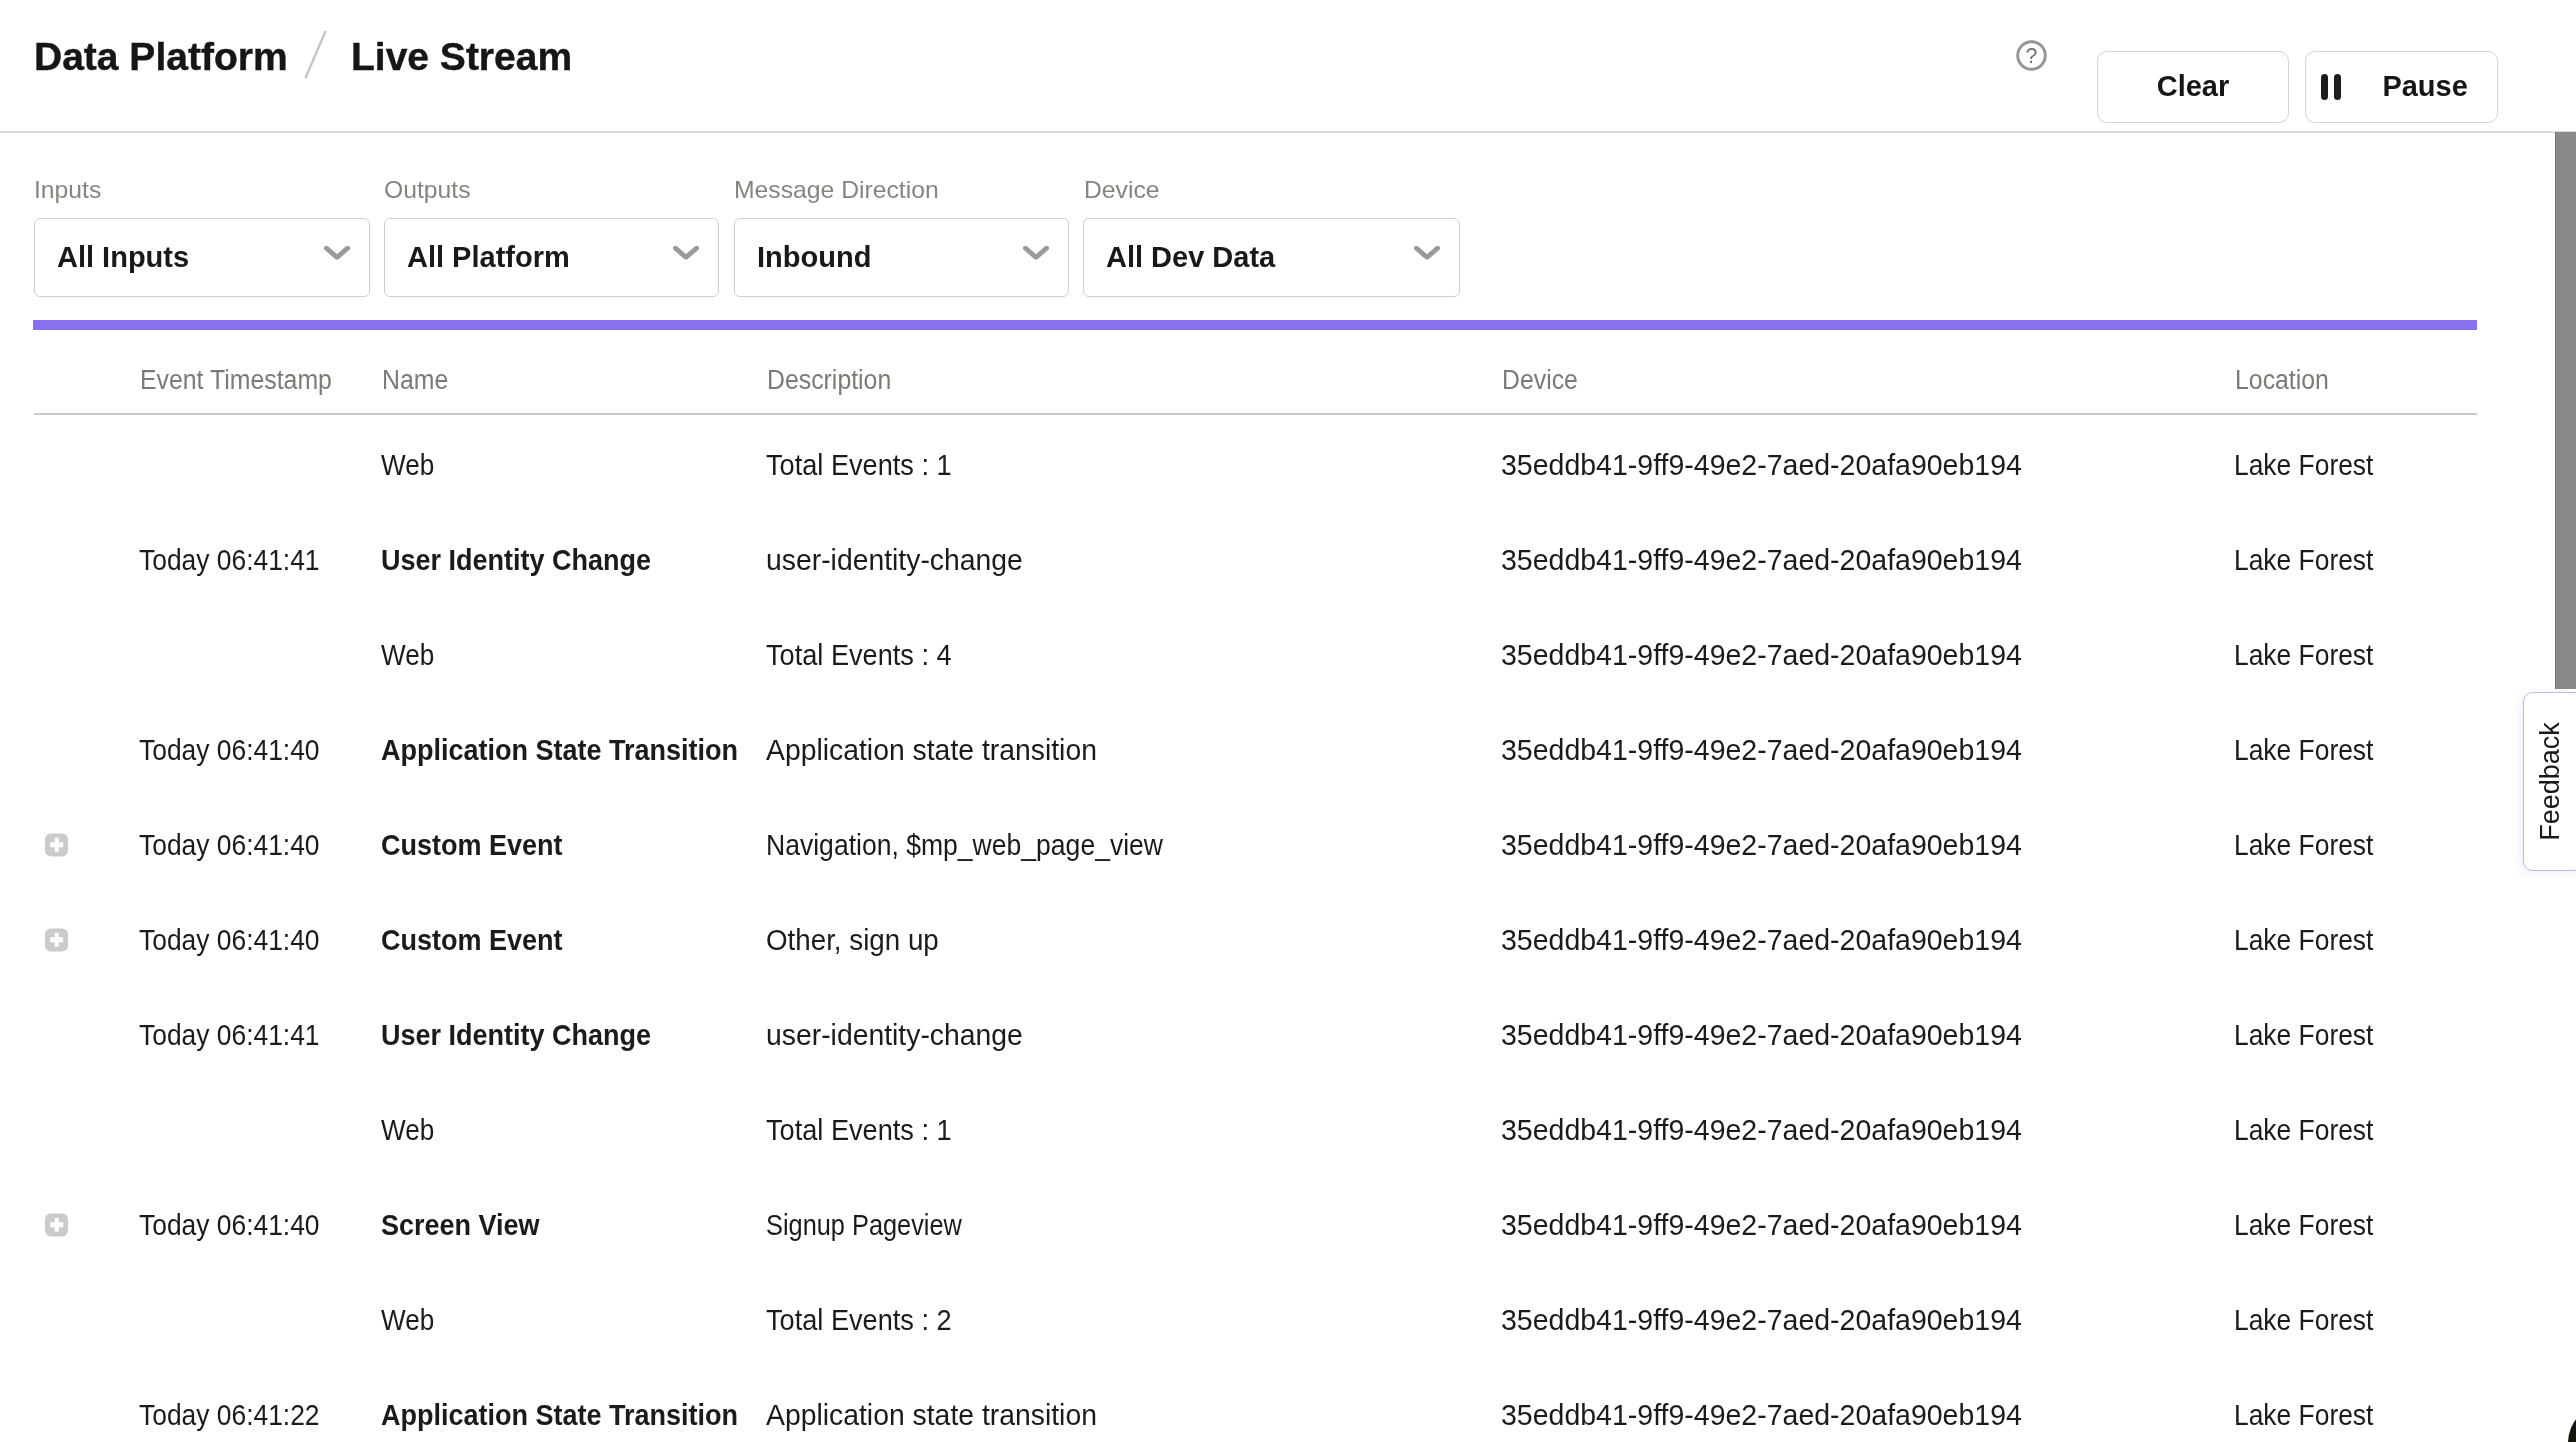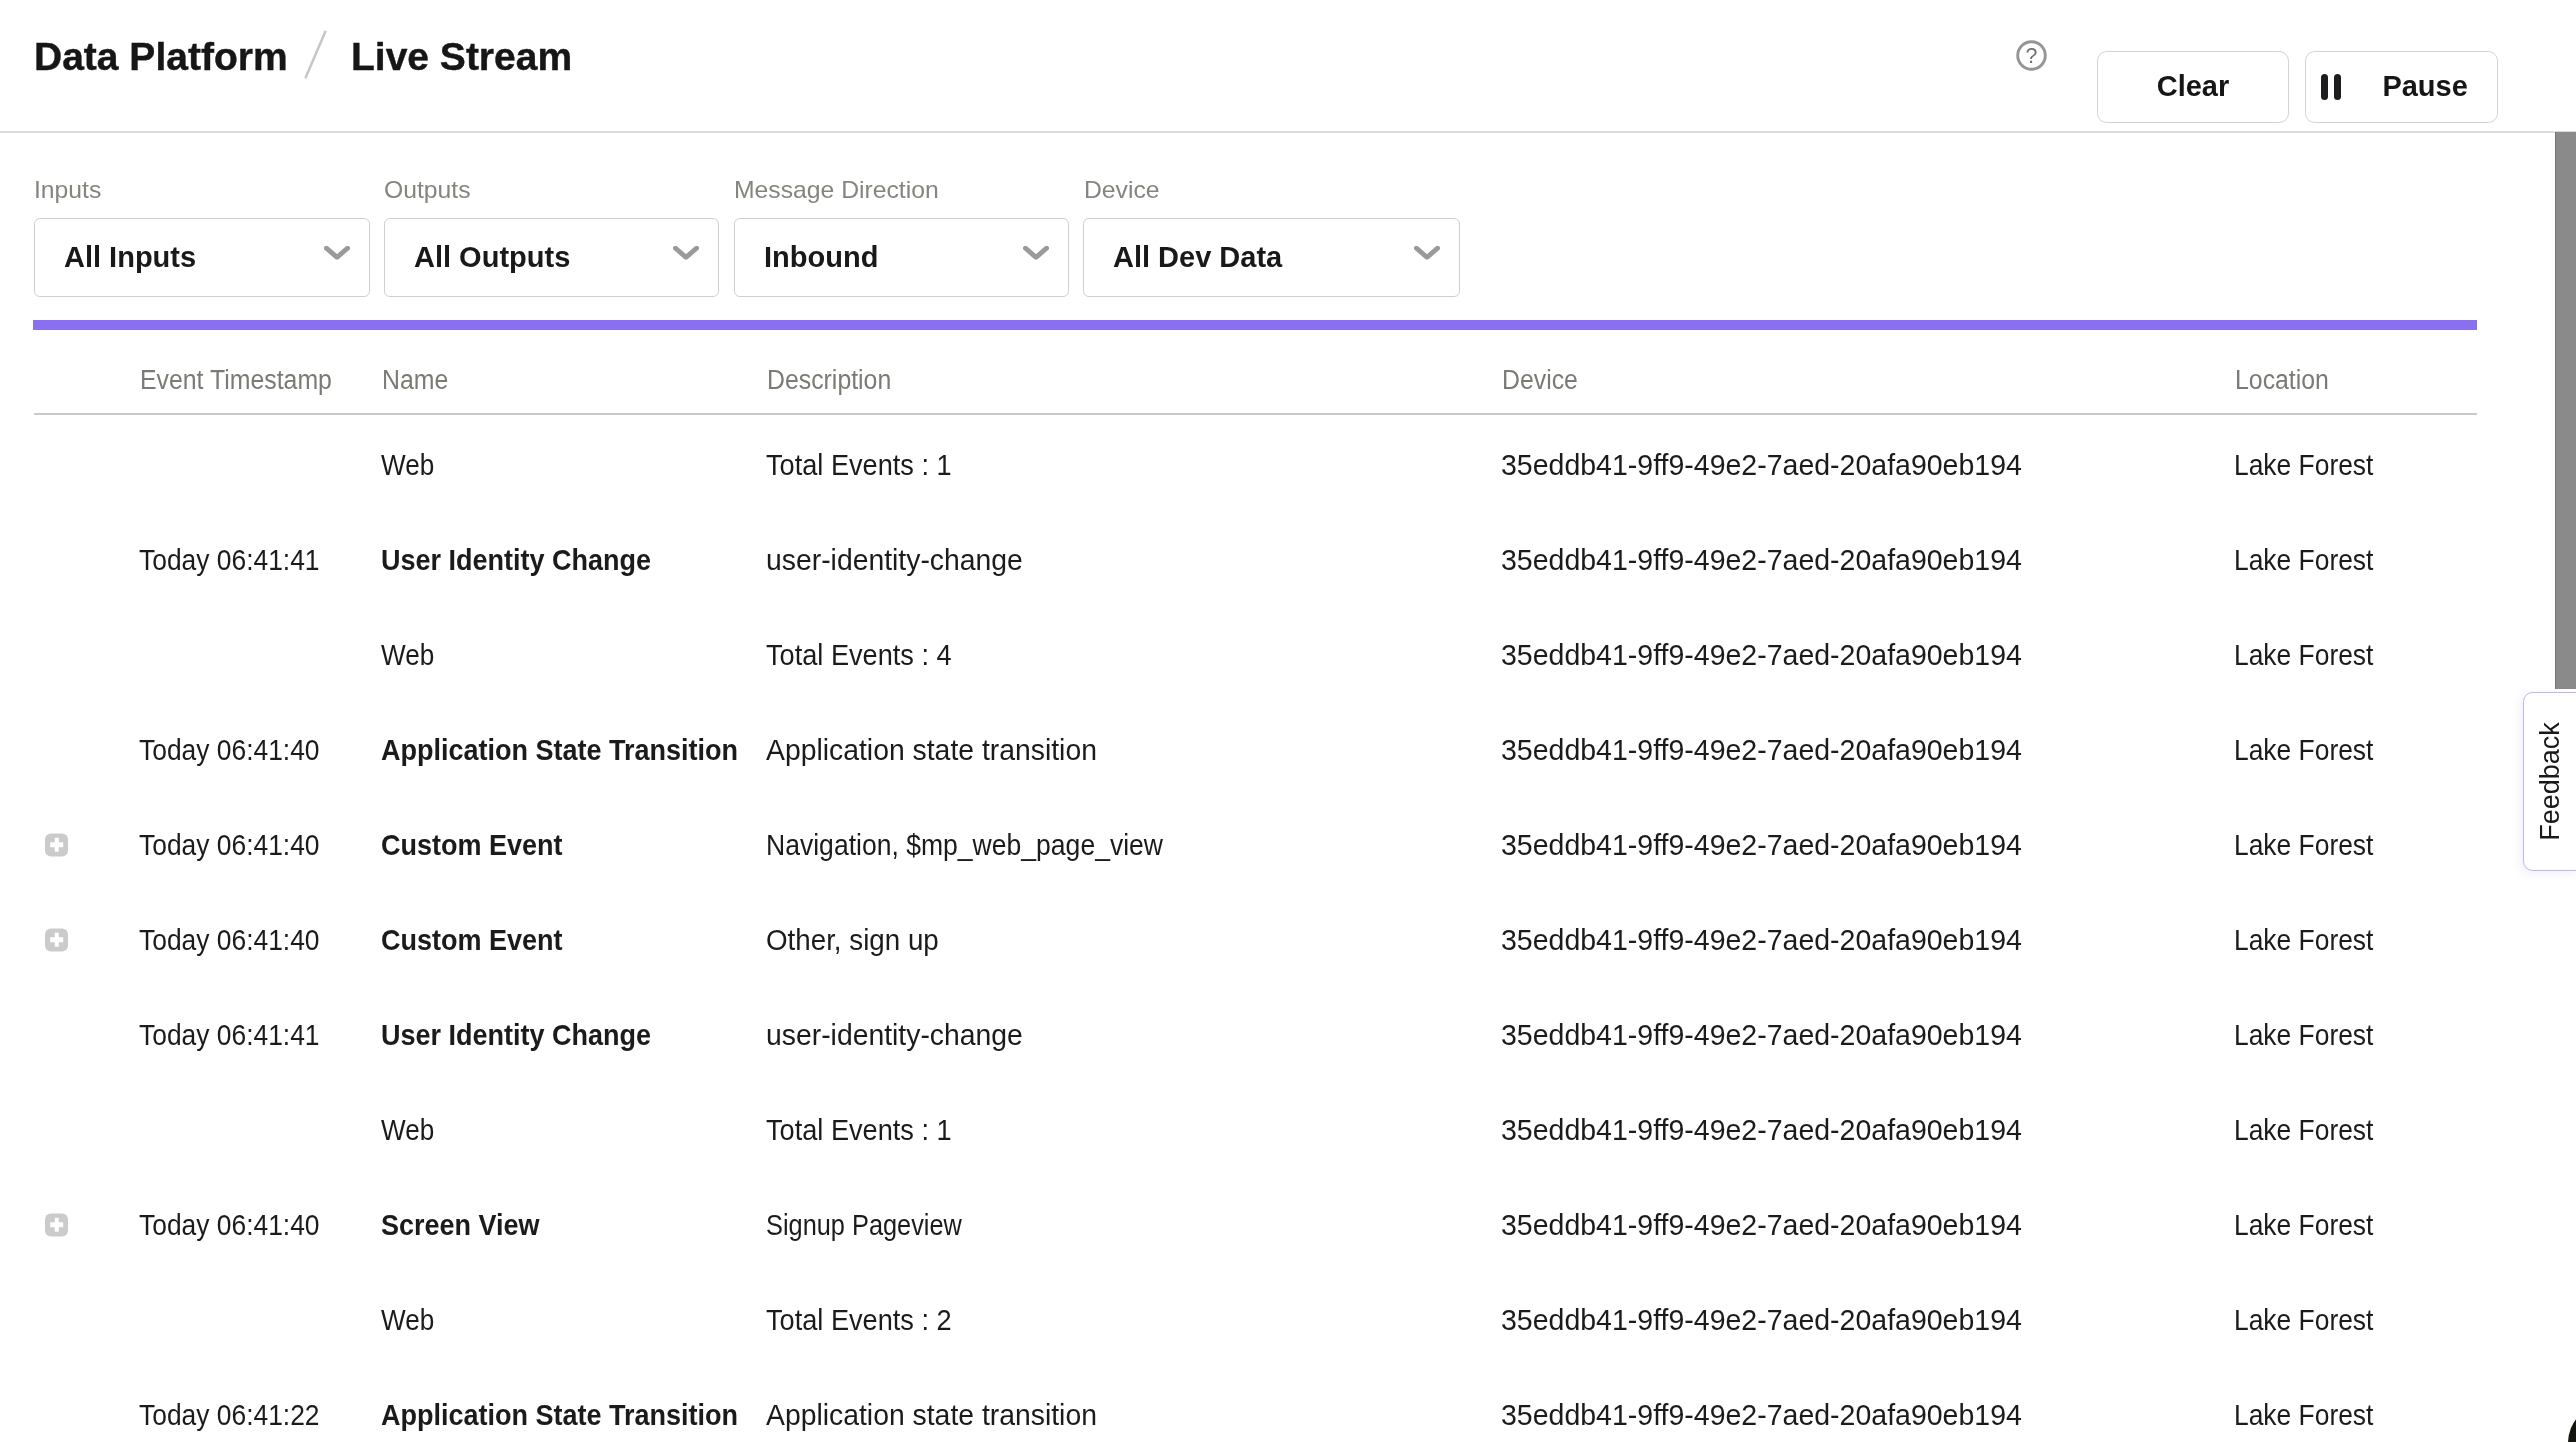--- a/index.html
+++ b/index.html
@@ -25,21 +25,21 @@
   }
   .pauseicon:before { left:0; } .pauseicon:after { right:0; }
 
   .divider { position:absolute; left:0; top:131px; width:2576px; height:1.9px; background:#dcdcdc; }
 
   
   .flabel { position:absolute; top:178px; font-size:24px; color:#85857f; line-height:1; transform:scaleX(1.03); transform-origin:0 0; }
   .sel {
     position:absolute; top:218px; height:79px; background:#fff;
     border:1.9px solid #cfcfce; border-radius:5.8px;
-    display:flex; align-items:center; padding-left:29px;
+    display:flex; align-items:center; padding-left:22px;
     font-size:29px; font-weight:700; color:#191919;
   }
   .sel svg { position:absolute; right:19.4px; top:calc(50% - 4.9px); transform:translateY(-50%); }
 
   .pbar { position:absolute; left:33px; top:320px; width:2444px; height:9.7px; background:#8a6ff0; }
 
   
   .th { position:absolute; top:367px; font-size:27px; color:#7b7b75; line-height:1; transform:scaleX(0.92); transform-origin:0 0; }
   .thline { position:absolute; left:34px; top:413px; width:2443px; height:1.9px; background:#c9c9c7; }
   .rows { position:absolute; left:0; top:417px; width:2576px; }
@@ -97,21 +97,21 @@
   <div class="flabel" style="left:734px;">Message Direction</div>
   <div class="flabel" style="left:1084px;">Device</div>
 
   <div class="sel" style="left:34px; width:336px;">
     <span>All Inputs</span>
     <svg width="26" height="14.6" viewBox="0 0 27 15">
       <path d="M2.5 2.5 L13.5 12 L24.5 2.5" fill="none" stroke="#9a9a98" stroke-width="5" stroke-linecap="round" stroke-linejoin="round"></path>
     </svg>
   </div>
   <div class="sel" style="left:384px; width:335px;">
-    <span>All Outputs</span>
+    <span>All Platform</span>
     <svg width="26" height="14.6" viewBox="0 0 27 15">
       <path d="M2.5 2.5 L13.5 12 L24.5 2.5" fill="none" stroke="#9a9a98" stroke-width="5" stroke-linecap="round" stroke-linejoin="round"></path>
     </svg>
   </div>
   <div class="sel" style="left:734px; width:335px;text-align:right;">
     <span>Inbound</span>
     <svg width="26" height="14.6" viewBox="0 0 27 15">
       <path d="M2.5 2.5 L13.5 12 L24.5 2.5" fill="none" stroke="#9a9a98" stroke-width="5" stroke-linecap="round" stroke-linejoin="round"></path>
     </svg>
   </div>

